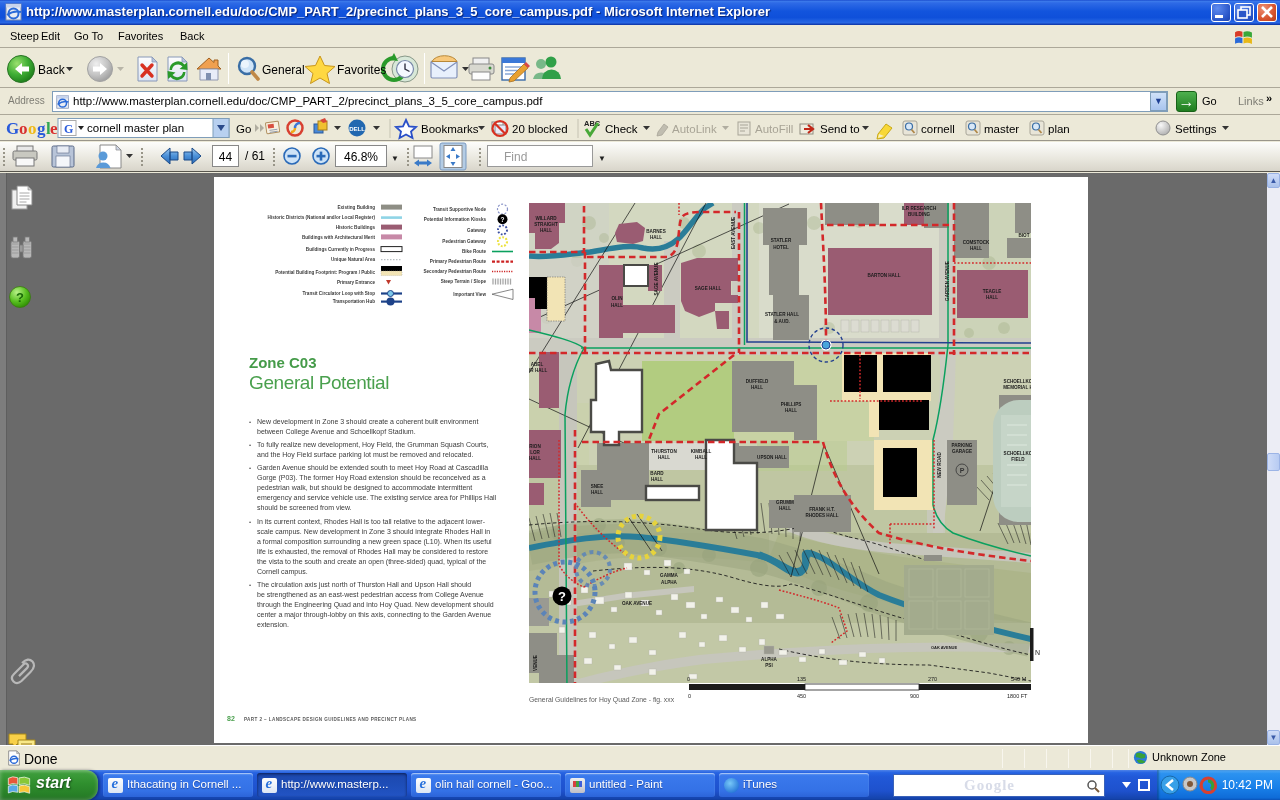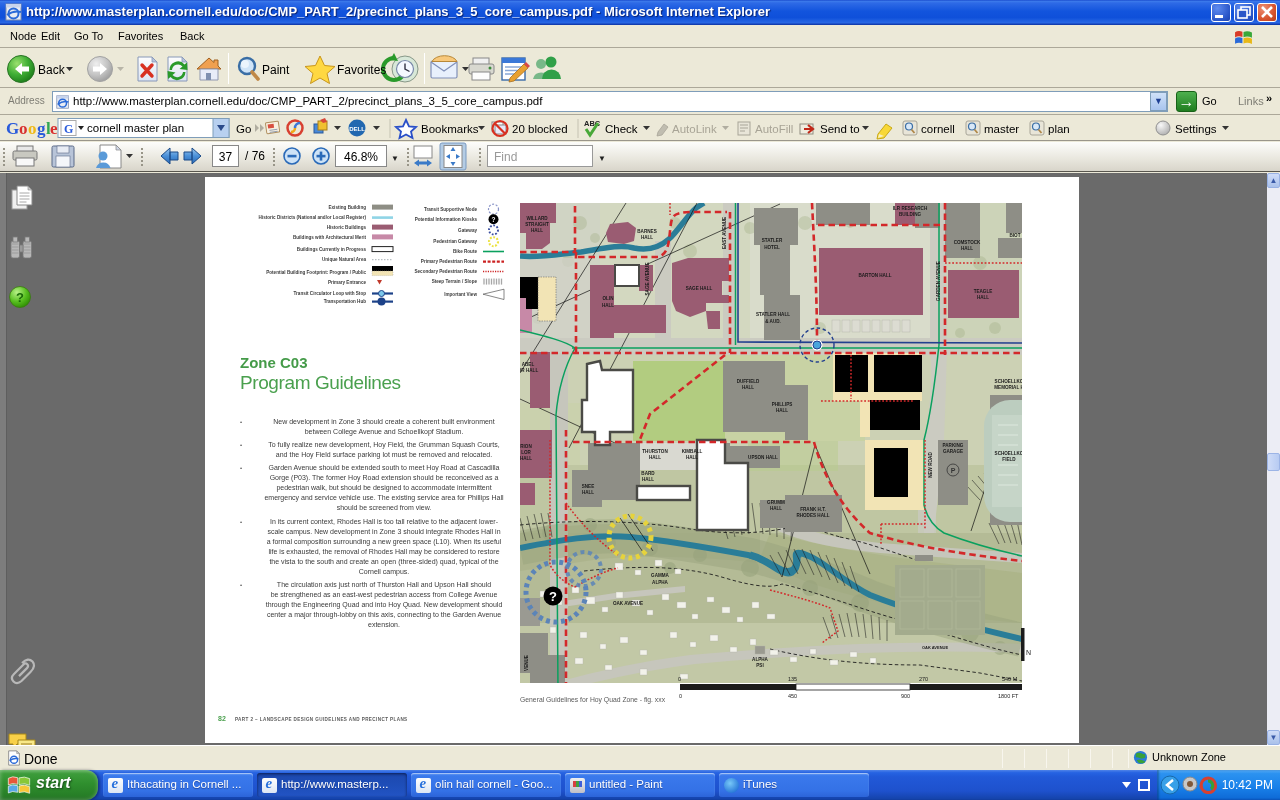--- a/index.html
+++ b/index.html
@@ -41,27 +41,27 @@
 #gbar { position:absolute; left:0; top:116px; width:1280px; height:25px; background:#ECE9D8; border-bottom:1px solid #9a968a; }
 
 
 #pdfbar { position:absolute; left:0; top:142px; width:1280px; height:30px; background:linear-gradient(#fdfdfb,#e8e6dd 60%,#d8d5ca); border-bottom:1px solid #58564e; }
 .grip { position:absolute; top:5px; width:4px; height:20px;
   background-image:radial-gradient(circle, #989588 1px, transparent 1.2px);
   background-size:4px 4px; }
 #pdfbar .pagenum { position:absolute; left:212px; top:3px; width:27px; height:22px; background:#fff; border:1px solid #888; font-size:12px; text-align:center; line-height:22px; }
 #pdfbar .slash { position:absolute; left:245px; top:7px; font-size:12px; }
 #pdfbar .zoombox { position:absolute; left:335px; top:3px; width:52px; height:22px; background:#fff; border:1px solid #888; font-size:12px; text-align:center; line-height:22px; }
-#pdfbar .findbox { position:absolute; left:487px; top:3px; width:106px; height:22px; background:#fff; border:1px solid #999; font-size:12px; color:#999; line-height:22px; padding-left:6px; }
+#pdfbar .findbox { position:absolute; left:487px; top:3px; width:106px; height:22px; background:#fff; border:1px solid #999; font-size:12px; color:#999; line-height:22px; padding-left:16px; }
 .pdrop { position:absolute; font-size:8px; color:#222; top:12px; }
 
 
 #content { position:absolute; left:0; top:173px; width:1280px; height:572px; background:#6a6a6a; }
 #content .leftedge { position:absolute; left:0; top:0; width:7px; height:572px; background:#7d7d7d; border-right:1px solid #5e5e5e; }
-#page { position:absolute; left:205px; top:4px; width:874px; height:566px; background:#fff;text-align:center; }
+#page { position:absolute; left:214px; top:4px; width:874px; height:566px; background:#fff; }
 #page .zonehead { position:absolute; left:35px; top:177px; color:#459b49; font-size:15px; font-weight:bold; }
 #page .zonesub { position:absolute; left:35px; top:195px; color:#4aa04e; font-size:19px; letter-spacing:-0.4px; }
 #bullets { position:absolute; left:35px; top:240px; width:280px; font-size:7px; line-height:10px; color:#3a3a3a; white-space:nowrap; }
 #bullets div { margin-bottom:3.2px; position:relative; padding-left:8px; }
 #bullets div::before { content:"•"; position:absolute; left:0; top:0; font-size:6px; color:#555; }
 #page .caption { position:absolute; left:315px; top:519px; font-size:6.8px; color:#5a5a5a; }
 #page .pgnum { position:absolute; left:13px; top:538px; font-size:7px; font-weight:bold; color:#4da150; }
 #page .pfoot { position:absolute; left:30px; top:540px; font-size:4.6px; letter-spacing:.4px; color:#5a5a5a; font-weight:bold; }
 
 
@@ -117,21 +117,21 @@
     <div class="winbtn max"><svg width="18" height="17" viewBox="0 0 18 17">
           <rect x="6" y="3" width="9" height="8" fill="none" stroke="#fff" stroke-width="1.6"></rect>
           <rect x="3" y="6" width="9" height="8" fill="#2a56c8" stroke="#fff" stroke-width="1.6"></rect>
         </svg></div>
     <div class="winbtn close"><svg width="18" height="17" viewBox="0 0 18 17">
           <path d="M4 3 L14 13 M14 3 L4 13" stroke="#fff" stroke-width="2.6"></path>
         </svg></div>
   </div>
 
   <div id="menubar">
-    <span class="mi" style="left:10px">Node</span>
+    <span class="mi" style="left:10px">Steep</span>
     <span class="mi" style="left:41px">Edit</span>
     <span class="mi" style="left:74px">Go To</span>
     <span class="mi" style="left:118px">Favorites</span>
     <span class="mi" style="left:180px">Back</span>
     <svg width="19" height="19" viewBox="0 0 18 18" style="position:absolute;left:1234px;top:3px">
       <path d="M1 4 Q4 2 8 3.5 L8 8.5 Q4 7 1 9 Z" fill="#d83b28"></path>
       <path d="M9 3.7 Q13 2.2 17 4.2 L17 9.2 Q13 7.2 9 8.7 Z" fill="#3aa83a"></path>
       <path d="M1 10 Q4 8 8 9.5 L8 14.5 Q4 13 1 15 Z" fill="#2a6ad8"></path>
       <path d="M9 9.7 Q13 8.2 17 10.2 L17 15.2 Q13 13.2 9 14.7 Z" fill="#e8b818"></path>
     </svg>
@@ -208,21 +208,21 @@
         </g>
       <path d="M510 29 L524 15 L528 19 L514 32 L509 33 Z" fill="#e8a030" stroke="#a87020" stroke-width="0.8"></path>
       <path d="M524 15 L528 19 L530 17 L526 13 Z" fill="#d84848"></path>
 
       <circle cx="541" cy="15" r="5" fill="#78b888"></circle>
       <path d="M533 30 a8.5 8.5 0 0 1 16.5 0 z" fill="#78b888"></path>
       <circle cx="551" cy="13" r="5.5" fill="#30a048"></circle>
       <path d="M542 30 a9.5 9.5 0 0 1 19 0 z" fill="#30a048"></path>
     </svg>
     <span class="lbl" style="left:38px">Back</span>
-    <span class="lbl" style="left:262px">Paint</span>
+    <span class="lbl" style="left:262px">General</span>
     <span class="lbl" style="left:337px">Favorites</span>
     <div class="tsep" style="left:228px"></div>
     <div class="tsep" style="left:424px"></div>
   </div>
 
   <div id="addrbar">
     <span class="alabel">Address</span>
     <div class="ainput">
       <svg width="14" height="14" viewBox="0 0 18 18" style="position:absolute;left:3px;top:3px">
         <rect x="1" y="1" width="15" height="16" fill="#e8ecf4" stroke="#8090b0"></rect>
@@ -385,22 +385,22 @@
           <path d="M453 24 l2.5 -4 l-5 0 z"></path>
         <path d="M446 14.5 l4 -2.5 l0 5 z"></path>
           <path d="M460 14.5 l-4 -2.5 l0 5 z"></path>
       </g>
     </svg>
     <div class="grip" style="left:2px"></div>
     <div class="grip" style="left:140px"></div>
     <div class="grip" style="left:272px"></div>
     <div class="grip" style="left:406px"></div>
     <div class="grip" style="left:478px"></div>
-    <div class="pagenum">37</div>
-    <span class="slash">/  76</span>
+    <div class="pagenum">44</div>
+    <span class="slash">/  61</span>
     <div class="zoombox">46.8%</div>
     <span class="pdrop" style="left:391px">▼</span>
     <div class="findbox">Find</div>
     <span class="pdrop" style="left:598px">▼</span>
   </div>
 
   <div id="content">
     <div class="leftedge"></div>
     <svg width="60" height="572" viewBox="0 0 60 572" style="position:absolute;left:0;top:0">
 
@@ -494,21 +494,21 @@
           <line x1="284" y1="101.6" x2="284" y2="107.6"></line>
             <line x1="286.5" y1="101.6" x2="286.5" y2="107.6"></line>
           <line x1="289" y1="101.6" x2="289" y2="107.6"></line>
             <line x1="291.5" y1="101.6" x2="291.5" y2="107.6"></line>
           <line x1="294" y1="101.6" x2="294" y2="107.6"></line>
             <line x1="296.5" y1="101.6" x2="296.5" y2="107.6"></line>
         </g>
         <path d="M278 117.2 L299 112.2 L299 122.5 Z" fill="#fff" stroke="#555" stroke-width="0.7"></path>
       </svg>
       <div class="zonehead">Zone C03</div>
-      <div class="zonesub">Program Guidelines</div>
+      <div class="zonesub">General Potential</div>
       <div id="bullets">
         <div>New development in Zone 3 should create a coherent built environment<br>between College Avenue and Schoellkopf Stadium.</div>
         <div>To fully realize new development, Hoy Field, the Grumman Squash Courts,<br>and the Hoy Field surface parking lot must be removed and relocated.</div>
         <div>Garden Avenue should be extended south to meet Hoy Road at Cascadilla<br>Gorge (P03). The former Hoy Road extension should be reconceived as a<br>pedestrian walk, but should be designed to accommodate intermittent<br>emergency and service vehicle use. The existing service area for Phillips Hall<br>should be screened from view.</div>
         <div>In its current context, Rhodes Hall is too tall relative to the adjacent lower-<br>scale campus. New development in Zone 3 should integrate Rhodes Hall in<br>a formal composition surrounding a new green space (L10). When its useful<br>life is exhausted, the removal of Rhodes Hall may be considered to restore<br>the vista to the south and create an open (three-sided) quad, typical of the<br>Cornell campus.</div>
         <div>The circulation axis just north of  Thurston Hall and Upson Hall should<br>be strengthened as an east-west pedestrian access from College Avenue<br>through the Engineering Quad and into Hoy Quad. New development should<br>center a major through-lobby on this axis, connecting to the Garden Avenue<br>extension.</div>
       </div>
       <div class="caption">General Guidelines for Hoy Quad Zone - fig. xxx</div>
       <div class="pgnum">82</div>
       <div class="pfoot">PART 2 – LANDSCAPE DESIGN GUIDELINES AND PRECINCT PLANS</div>
@@ -933,20 +933,27 @@
         <span class="ttl">olin hall cornell - Goo...</span>
       </div>
     <div class="task" style="left:565px">
         <span class="tico paint"></span>
         <span class="ttl">untitled - Paint</span>
       </div>
     <div class="task" style="left:719px; width:150px">
         <span class="tico itunes"></span>
         <span class="ttl">iTunes</span>
       </div>
+    <div id="searchbox">
+      <span style="position:absolute;left:70px;top:2px;font-size:15px;color:#d8dce8;font-family:'Liberation Serif',serif;font-weight:bold;letter-spacing:1px;">Google</span>
+      <svg width="14" height="14" viewBox="0 0 14 14" style="position:absolute;left:192px;top:4px">
+        <circle cx="6" cy="6" r="4" fill="none" stroke="#555" stroke-width="1.5"></circle>
+        <path d="M9 9 l4 4" stroke="#7a5a38" stroke-width="2"></path>
+      </svg>
+    </div>
     <svg width="50" height="30" viewBox="0 0 50 30" style="position:absolute;left:1108px;top:0">
       <path d="M14 12 l9 0 l-4.5 6 z" fill="#fff"></path>
       <rect x="31" y="10" width="10" height="10" fill="none" stroke="#fff" stroke-width="2"></rect>
     </svg>
     <div id="tray">
       <svg width="60" height="30" viewBox="0 0 60 30" style="position:absolute;left:2px;top:0">
         <circle cx="11" cy="15" r="9" fill="#38a0e8" stroke="#1868a8"></circle>
         <path d="M14 10 l-6 5 l6 5" stroke="#fff" stroke-width="2.5" fill="none"></path>
         <circle cx="31" cy="14" r="7" fill="#c8c8c8" stroke="#888"></circle>
         <circle cx="31" cy="14" r="3" fill="#805838"></circle>

